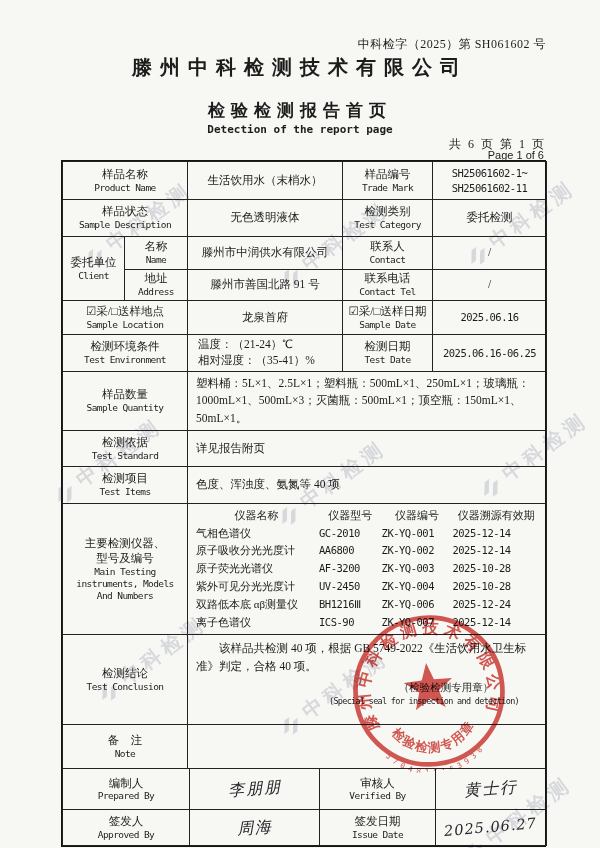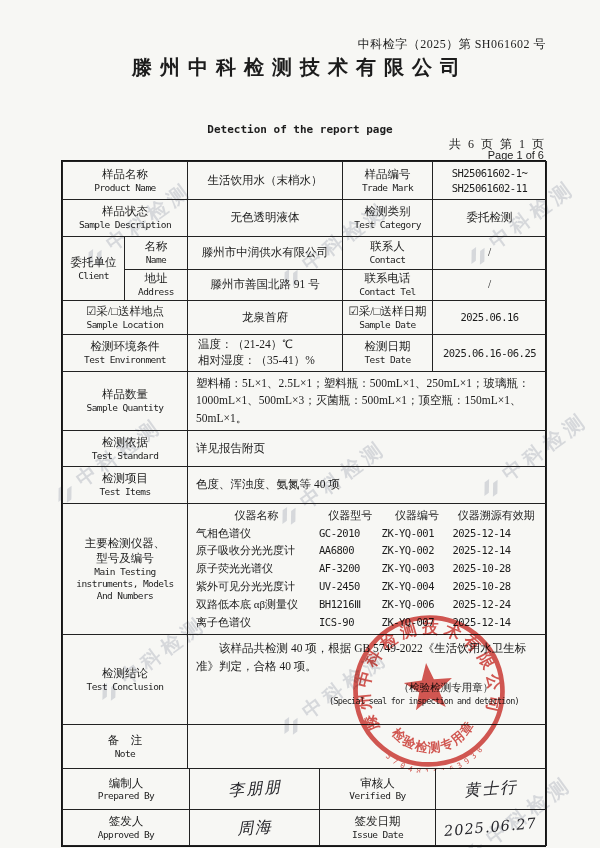--- a/index.html
+++ b/index.html
@@ -148,20 +148,21 @@
   <div class="wm" style="left:452px; top:806px;">
       <svg width="24" height="24" viewBox="0 0 26 26">
         <path d="M2 16 L11 4 L17 4 L8 16 Z" fill="currentColor"></path>
         <path d="M24 10 L15 22 L9 22 L18 10 Z" fill="currentColor"></path>
       </svg>
       <span class="wm-text">中科检测</span>
     </div>
 
   <div class="abs ref-no">中科检字（2025）第 SH061602 号</div>
   <div class="abs center-line company-cn">滕州中科检测技术有限公司</div>
+  <div class="abs center-line title-cn">检验检测报告首页</div>
   <div class="abs center-line title-en">Detection of the report page</div>
   <div class="abs pages-cn">共 6 页 第 1 页</div>
   <div class="abs pages-en">Page 1 of 6</div>
 
   <div class="tablewrap">
     <table>
       <colgroup>
           <col style="width:62px">
           <col style="width:63px">
           <col style="width:155px">

